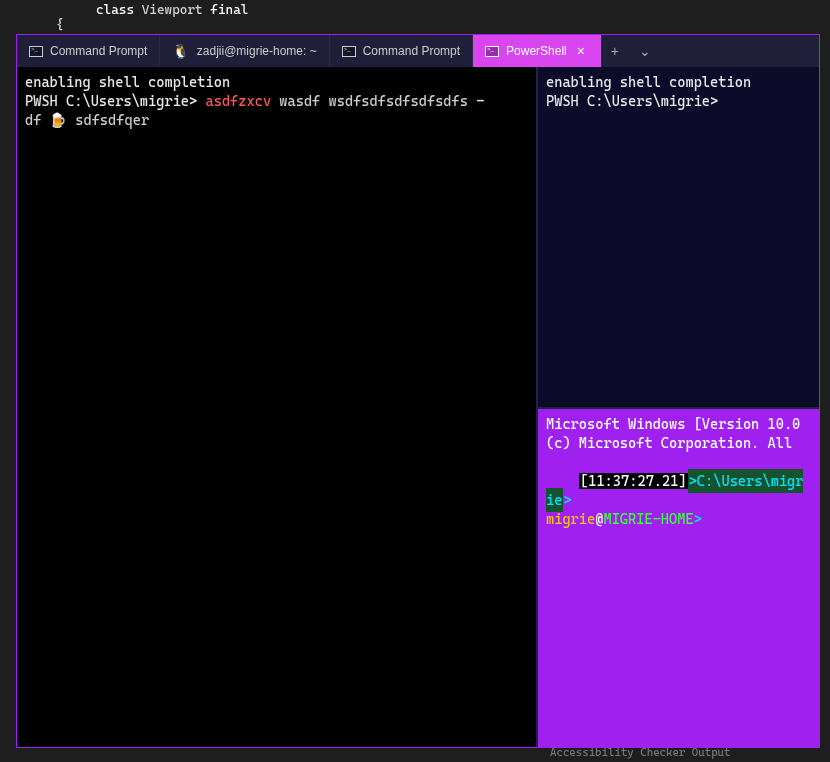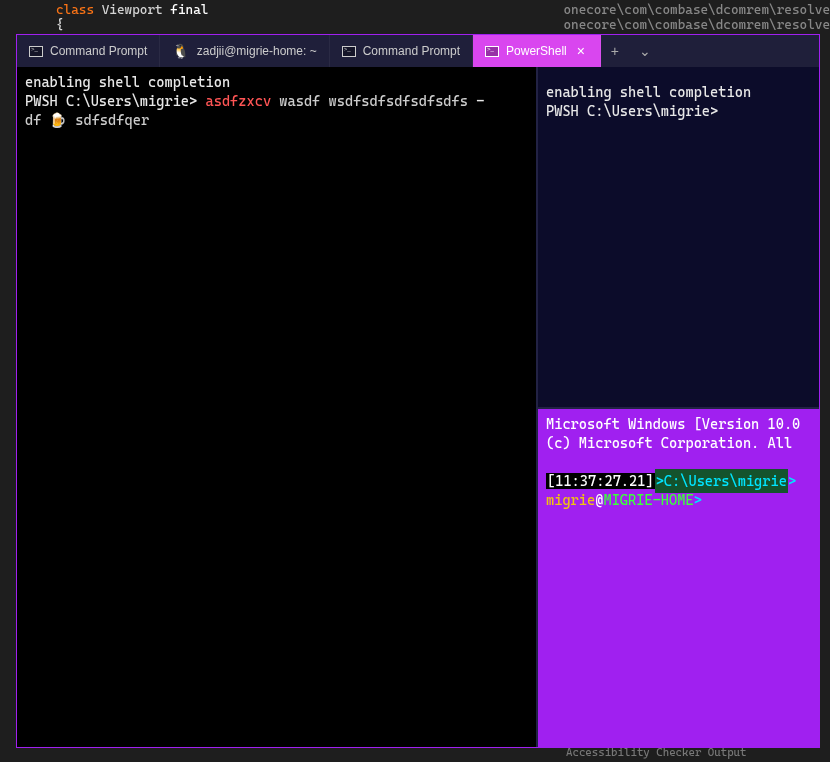--- a/index.html
+++ b/index.html
@@ -30,36 +30,36 @@
     line-height: 18px;
     padding-top: 2px;
   }
   .bg-code {
     position: absolute;
     left: 56px;
     top: 2px;
     font-size: 13px;
     white-space: pre;
   }
-  .kw-class { color: #f97316; }
+  .kw-class { color: #ffffff; margin-left: 40px; }
   .kw-name { color: #d4d4d4; }
   .kw-final { color: #ffffff; }
   .bg-right {
     position: absolute;
     right: 0;
     top: 2px;
     color: #888;
     font-size: 13px;
     white-space: pre;
     text-align: left;
   }
   .bg-statusbar {
     position: absolute;
     bottom: 0;
-    left: 16px; right: 0;
+    left: 0; right: 0;
     height: 16px;
     color: #777;
     font-size: 11px;
     padding-left: 550px;
   }
 
   
   .terminal-window {
     position: absolute;
     left: 16px;
@@ -146,21 +146,21 @@
   }
   .pane-right {
     width: 283px;
     display: flex;
     flex-direction: column;
     border-left: 2px solid #222244;
   }
   .pane-right-top {
     flex: 1;
     background: #0c0c2a;
-    padding: 16px 8px;
+    padding: 6px 8px;
     color: #e8e8e8;
     font-size: 14px;
     line-height: 19px;
     white-space: pre-wrap;
     word-break: break-all;
     overflow: hidden;
   }
   .pane-right-bottom {
     height: 340px;
     background: #a020f0;
@@ -178,20 +178,21 @@
   .c-prompt { color: #e8e8e8; }
   .c-red { color: #ff5555; }
   .c-cmd { color: #ccc; }
   .c-dash { color: #e8e8e8; }
   .emoji { }
 
   .pb-time {
     background: #000;
     color: #fff;
     padding: 0 1px;
+    margin-left: 33px;
   }
   .pb-path {
     background: #14532d;
     color: #00e5ff;
     padding: 4px 1px;
     margin-top: 47px;
   }
   .pb-gt { color: #00e5ff; }
   .pb-user { color: #f1c40f; }
   .pb-at { color: #fff; }
@@ -202,22 +203,20 @@
     font-size: 14px;
   }
 </style>
 </head>
 <body>
 
 <div class="bg-editor">
   <div class="bg-gutter"></div>
   <div class="bg-code"><span class="kw-class">class</span> <span class="kw-name">Viewport</span> <span class="kw-final">final</span>
 <span class="kw-name">{</span></div>
-  <div class="bg-right"><span>onecore\com\combase\dcomrem\resolve</span>
-<span>onecore\com\combase\dcomrem\resolve</span></div>
   <div class="bg-statusbar">Accessibility Checker   Output</div>
 </div>
 
 <div class="terminal-window">
 
   <div class="tab-bar">
 
     <div class="tab">
       <span class="icon-box"></span>
       <span>Command Prompt</span>

